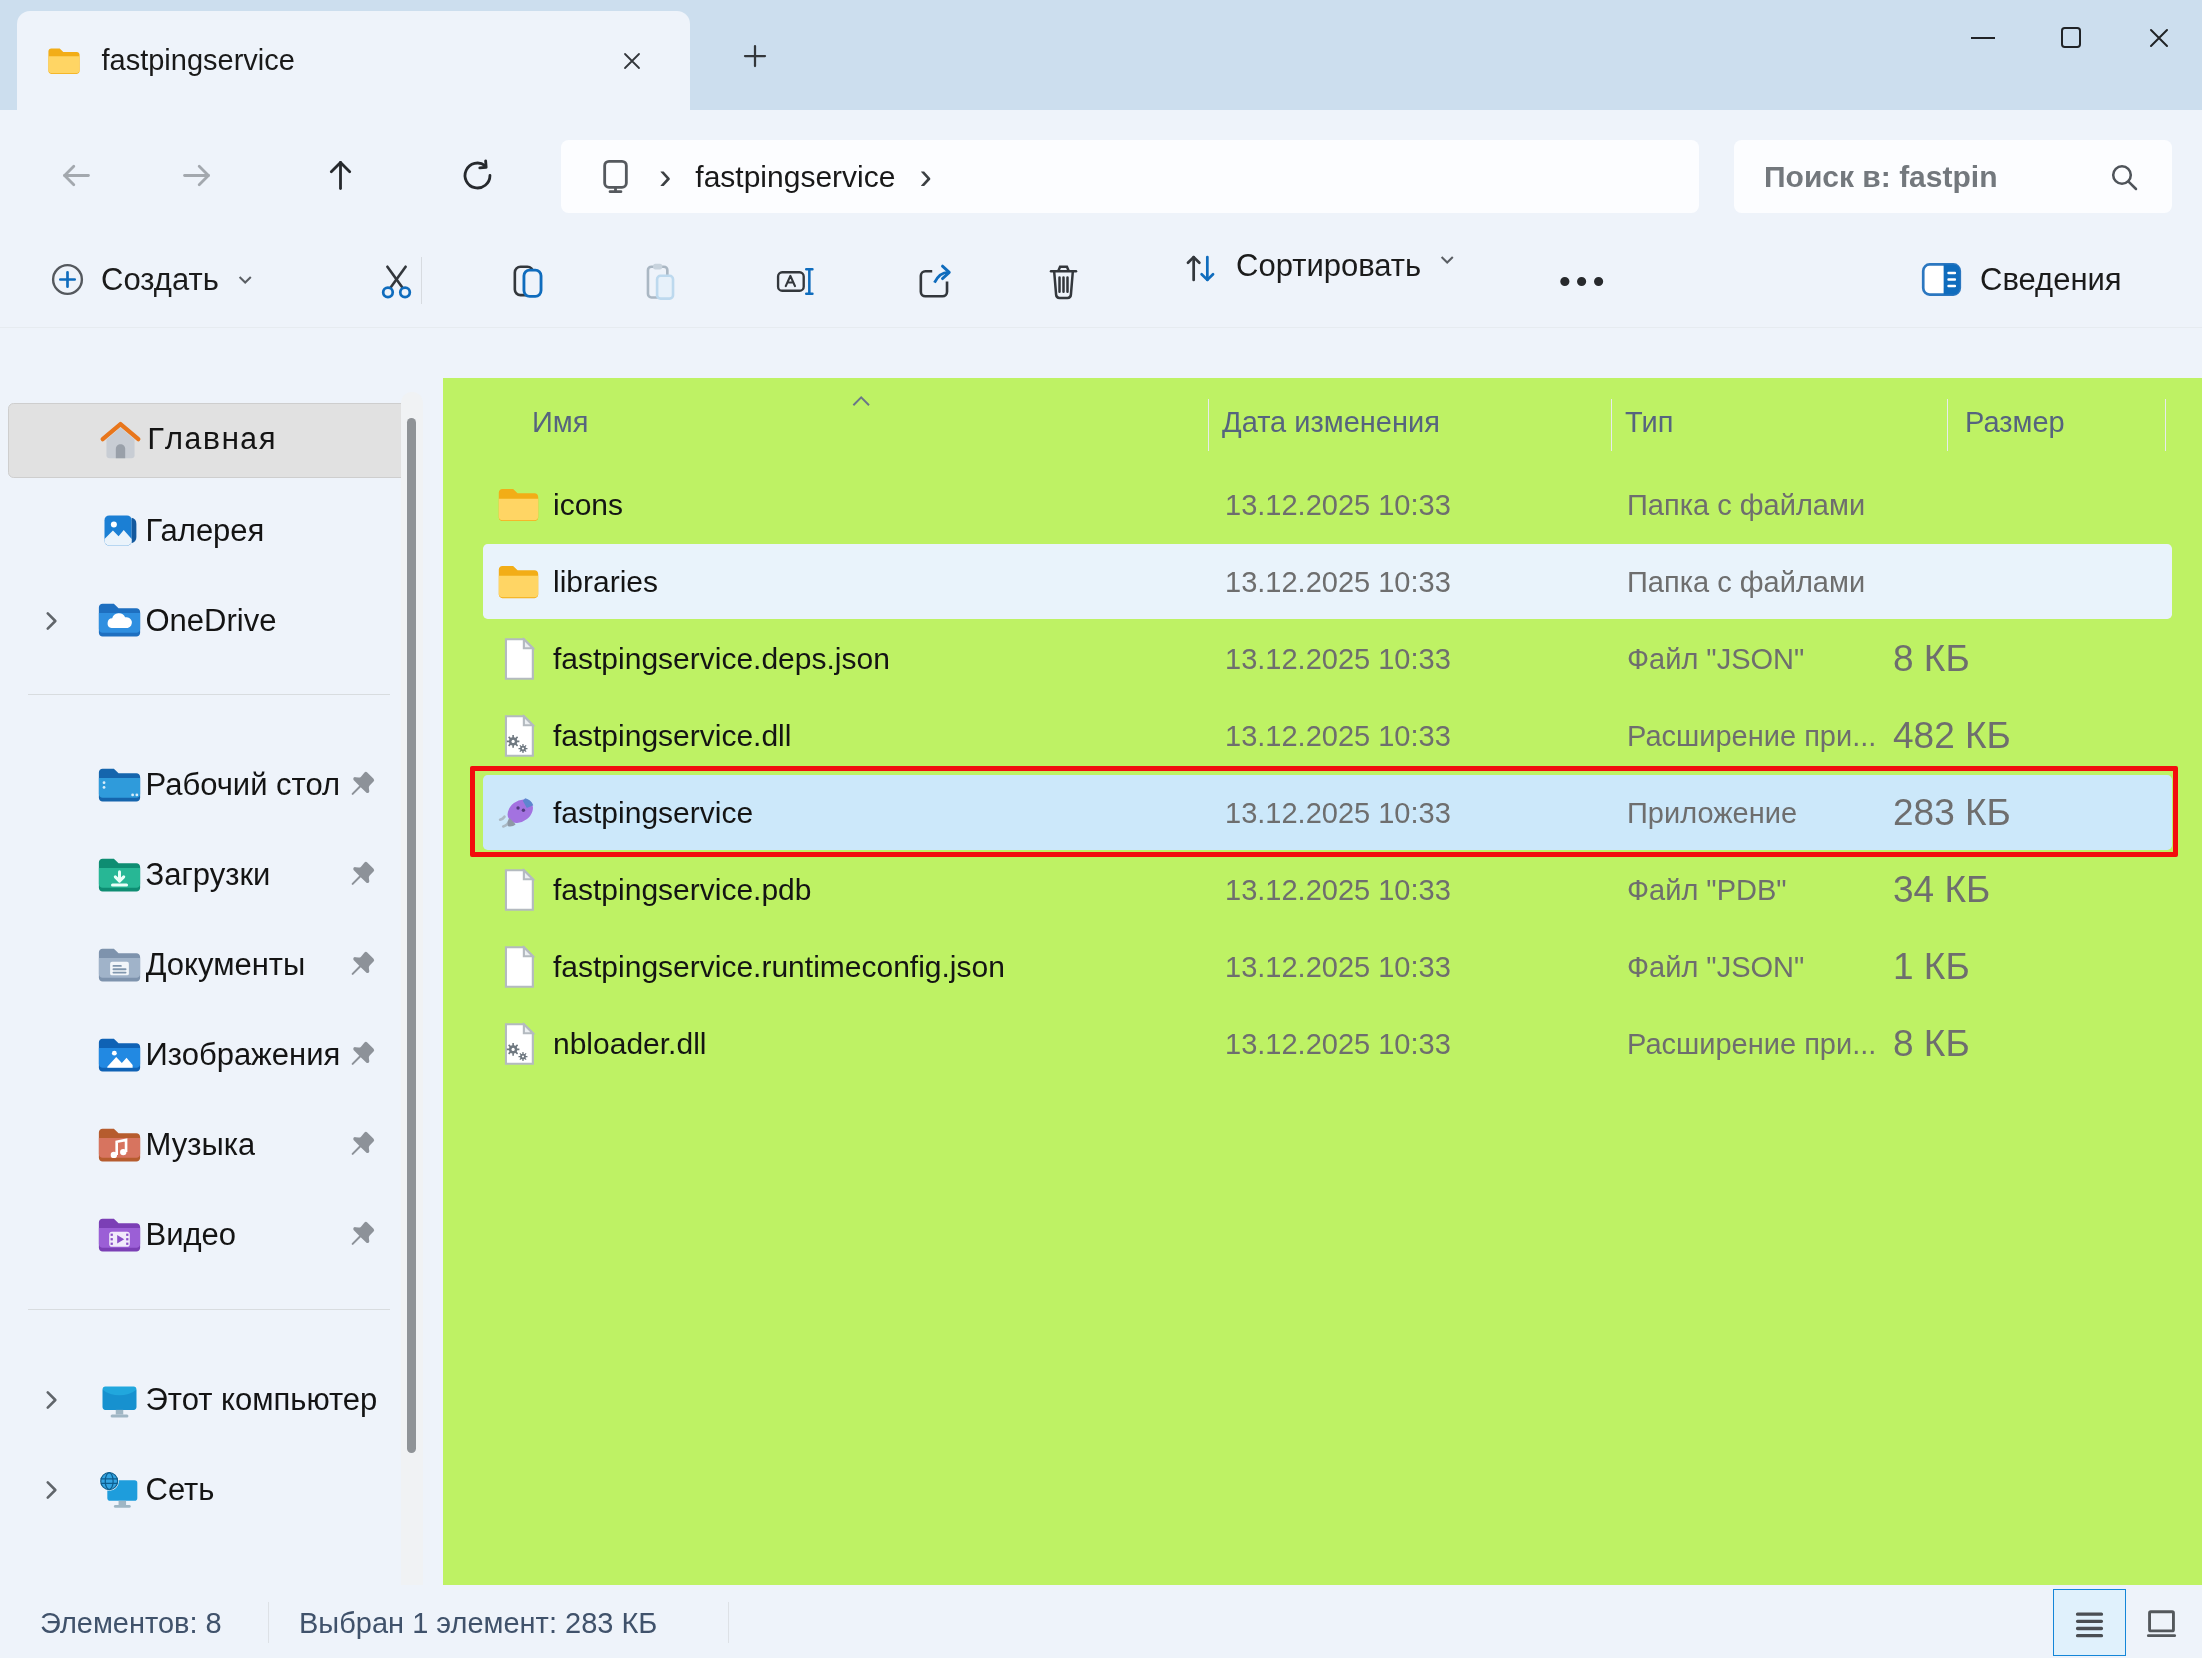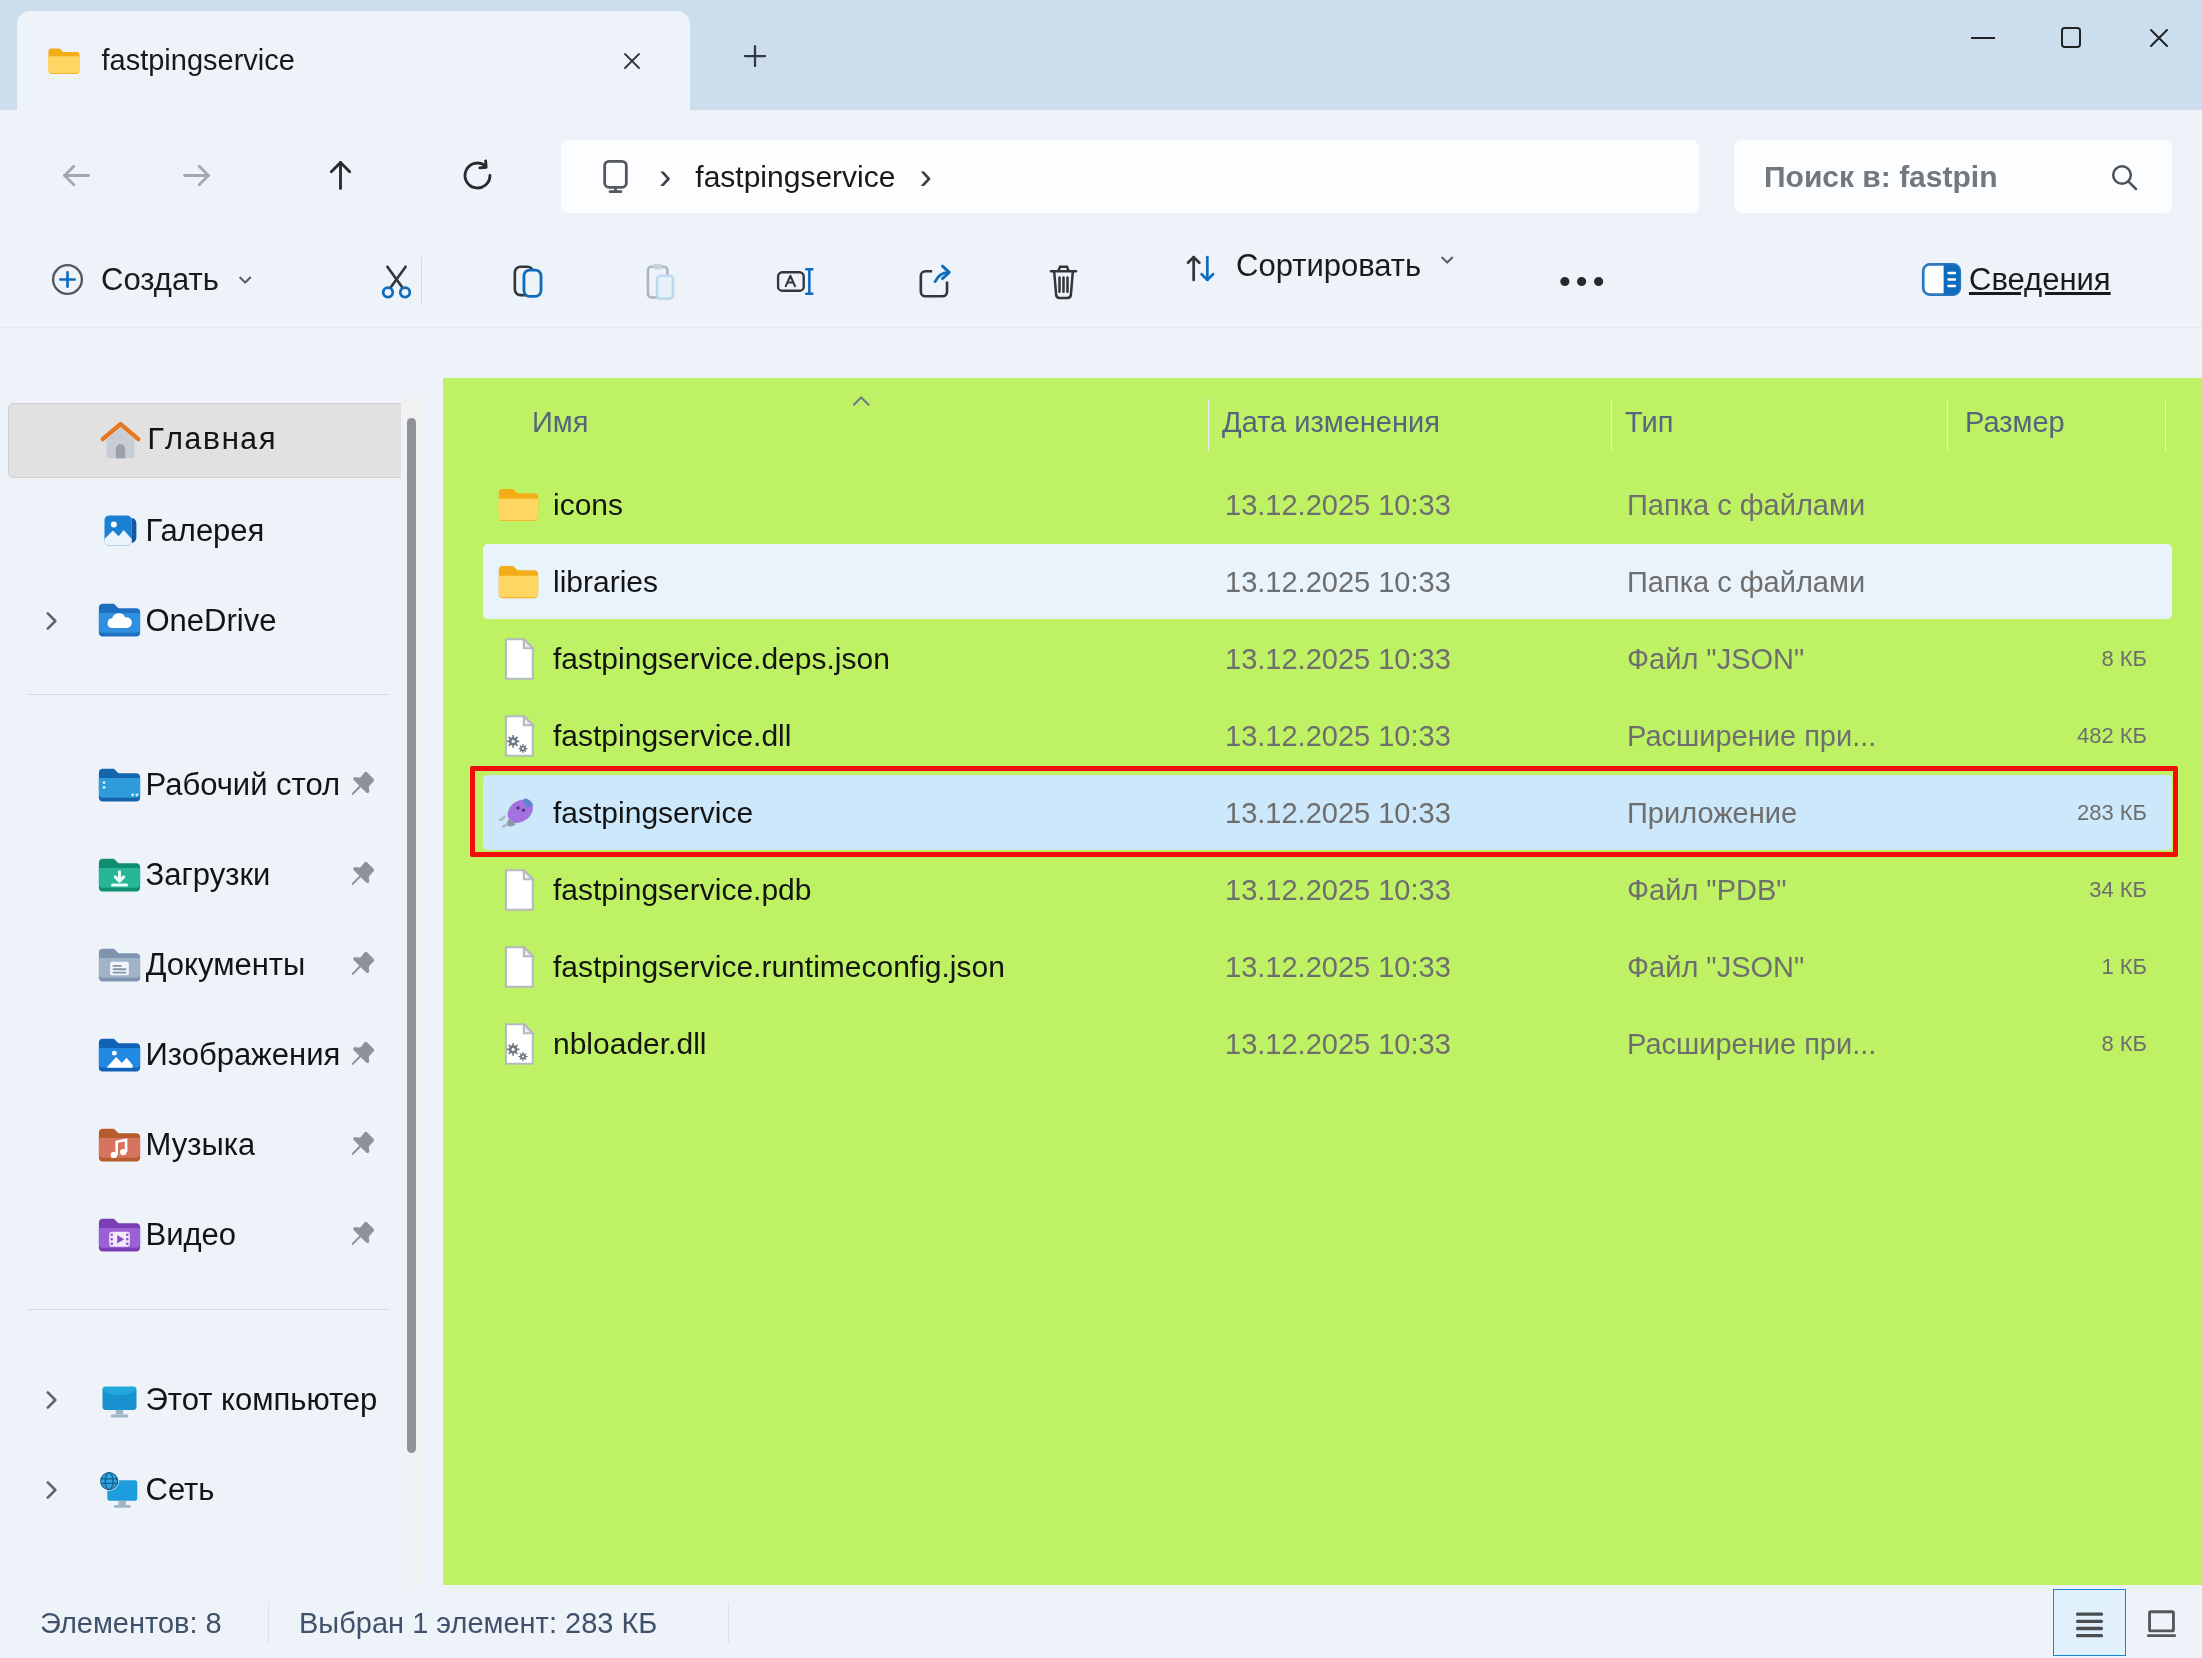--- a/index.html
+++ b/index.html
@@ -44,21 +44,21 @@
   .tb-new svg.plus{width:37px;height:37px;}
   .tb-label{font-size:31px;color:#1b1b1b;}
   .tb-chev{width:22.4px;height:22.4px;}
   .tb-divider{position:absolute;top:24px;width:0.9px;height:47px;background:#d7dbe0;}
   .tb-ib{position:absolute;top:17px;width:62px;height:62px;display:flex;align-items:center;justify-content:center;border-radius:5.6px;}
   .tb-ib svg{width:41px;height:41px;}
   .tb-sort{position:absolute;left:1167px;top:15px;height:63px;display:flex;gap:15px;padding:0 13px;border-radius:5.6px;}
   .tb-sort svg.sort{width:41px;height:41px;}
   .tb-more{position:absolute;left:1549px;top:17px;width:71px;height:62px;display:flex;align-items:center;justify-content:center;
            font-size:32px;letter-spacing:5.6px;color:#27292c;font-weight:bold;border-radius:5.6px;}
-  .tb-details{position:absolute;left:1907px;top:15px;height:63px;display:flex;align-items:center;gap:6px;padding:0 13px;border-radius:5.6px;text-decoration:underline;}
+  .tb-details{position:absolute;left:1907px;top:15px;height:63px;display:flex;align-items:center;gap:17px;padding:0 13px;border-radius:5.6px;}
   .tb-details svg.det{width:43px;height:37px;}
   
   .sidebar{position:absolute;left:0;top:377px;width:429px;padding-top:26px;}
   .side-item{position:relative;height:75px;margin:0 7.5px 15px 7.5px;display:flex;align-items:center;border-radius:5.6px;}
   .side-item.selected{background:#e1e1e1;border:0.9px solid #cecece;font-family:Liberation Mono, monospace;}
   .expander{position:absolute;left:30px;width:26px;height:26px;}
   .expander svg{width:26px;height:26px;}
   .side-icon{position:absolute;left:89px;width:45px;height:45px;}
   .side-icon svg{width:45px;height:45px;}
   .side-label{position:absolute;left:138px;font-size:31px;color:#141414;white-space:nowrap;max-width:280px;overflow:hidden;}
@@ -82,21 +82,21 @@
   .rows{position:absolute;left:0;top:88px;width:100%;}
   .file-row{position:relative;height:77px;}
   .file-row::before{content:"";position:absolute;left:40px;right:31px;top:0.9px;bottom:0.9px;border-radius:4.7px;}
   .file-row.hover::before{background:#e9f3fb;}
   .file-row.selected::before{background:#cce8fa;}
   .file-icon{position:absolute;left:54px;top:50%;transform:translateY(-50%);width:43px;height:43px;}
   .file-icon svg{width:43px;height:43px;display:block;}
   .file-name{position:absolute;left:110px;top:50%;transform:translateY(-50%);font-size:30px;color:#141414;white-space:nowrap;}
   .file-date,.file-type{position:absolute;top:50%;transform:translateY(-50%);font-size:29px;color:#6e6e6e;white-space:nowrap;}
   .file-date{left:782px;} .file-type{left:1184px;}
-  .file-size{position:absolute;left:1398px;width:306px;top:50%;transform:translateY(-50%);font-size:22px;color:#6e6e6e;text-align:right;}
+  .file-size{position:absolute;left:1450px;width:306px;top:50%;transform:translateY(-50%);font-size:37px;color:#6e6e6e;text-align:left;}
   .annotation{position:absolute;left:470px;top:766px;width:1708px;height:91px;border:5.6px solid #f20d0d;border-radius:1.9px;pointer-events:none;z-index:40;}
   
   .statusbar{position:absolute;left:0;top:1585px;width:2203px;height:74px;background:#eef3fa;font-size:29px;color:#40526b;}
   .st-count{position:absolute;left:40px;top:22.4px;}
   .st-sel{position:absolute;left:299px;top:22.4px;}
   .st-div{position:absolute;top:17px;width:0.9px;height:41px;background:#dde1e6;}
   .sd1{left:268px;} .sd2{left:728px;}
   .view-list{position:absolute;left:2053px;top:1589px;width:73px;height:67px;background:#e0f1fc;border:1.9px solid #1486d8;
              display:flex;align-items:center;justify-content:center;}
   .view-list svg{width:43px;height:43px;}

